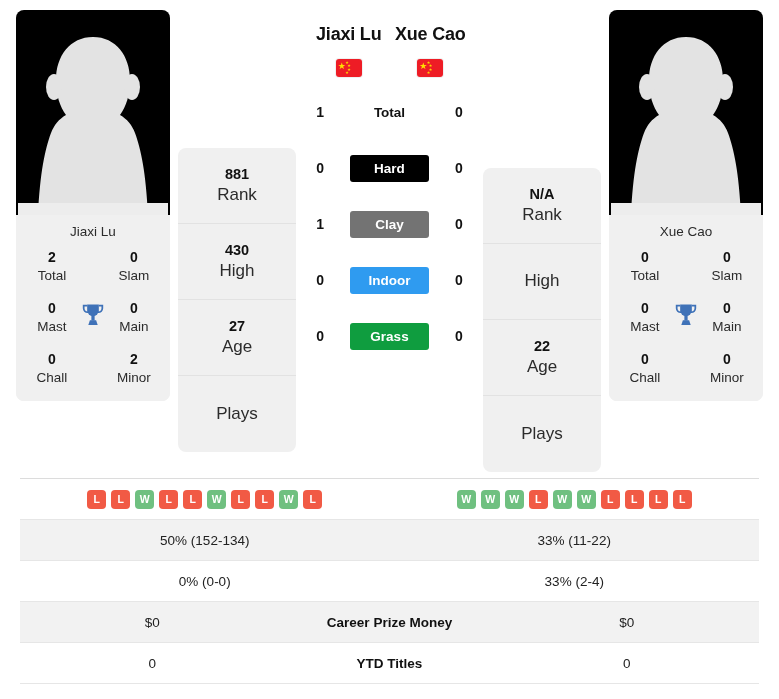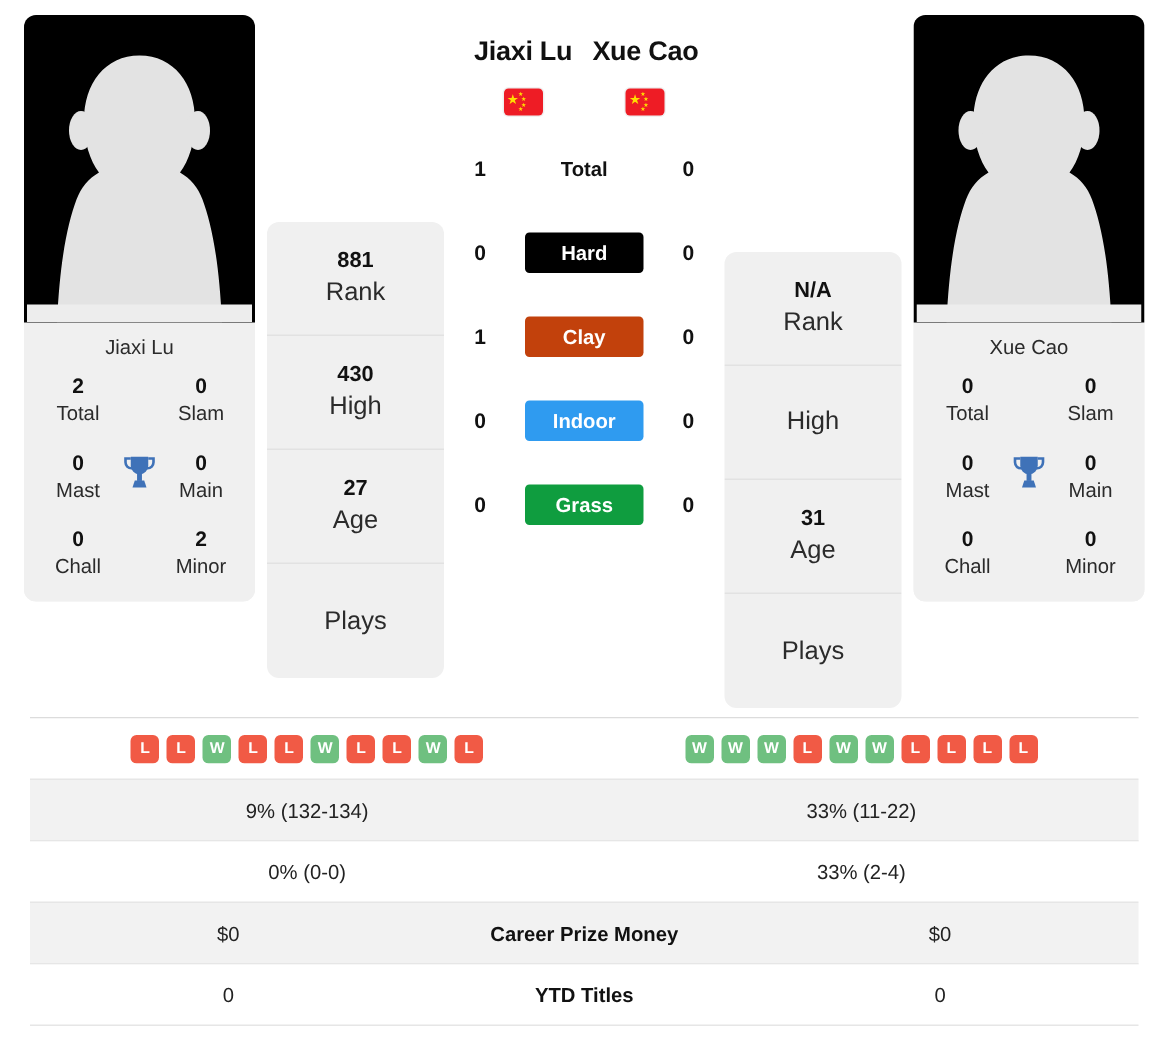--- a/index.html
+++ b/index.html
@@ -327,21 +327,21 @@
           <div class="badge plain">Total</div>
           <div class="side">0</div>
         </div>
         <div class="srow">
           <div class="side">0</div>
           <div class="badge" id="badge-hard" style="background: #000000;">Hard</div>
           <div class="side">0</div>
         </div>
         <div class="srow">
           <div class="side">1</div>
-          <div class="badge" id="badge-clay" style="background: #c2410c;">Clay</div>
+          <div class="badge" id="badge-clay" style="background: #737373;">Clay</div>
           <div class="side">0</div>
         </div>
         <div class="srow">
           <div class="side">0</div>
           <div class="badge" id="badge-indoor" style="background: rgb(47, 155, 240);">Indoor</div>
           <div class="side">0</div>
         </div>
         <div class="srow">
           <div class="side">0</div>
           <div class="badge" id="badge-grass" style="background: rgb(15, 157, 63);">Grass</div>
@@ -353,21 +353,21 @@
     <div class="mid-card right-mid">
       <div class="mid-cell">
         <span class="num">N/A</span>
         <span class="lbl">Rank</span>
       </div>
       <div class="mid-cell">
 
         <span class="lbl">High</span>
       </div>
       <div class="mid-cell">
-        <span class="num">31</span>
+        <span class="num">22</span>
         <span class="lbl">Age</span>
       </div>
       <div class="mid-cell">
 
         <span class="lbl">Plays</span>
       </div>
     </div>
 
     <div class="player-card">
       <div class="avatar">
@@ -450,21 +450,21 @@
             <div class="fbadge w">W</div>
             <div class="fbadge l">L</div>
             <div class="fbadge l">L</div>
             <div class="fbadge l">L</div>
             <div class="fbadge l">L</div>
           </div>
       </div>
     </div>
 
     <div class="trow alt">
-      <div class="tcell">9% (132-134)</div>
+      <div class="tcell">50% (152-134)</div>
       <div class="tcell">33% (11-22)</div>
     </div>
 
     <div class="trow">
       <div class="tcell">0% (0-0)</div>
       <div class="tcell">33% (2-4)</div>
     </div>
 
     <div class="trow alt">
       <div class="tcell">$0</div>

